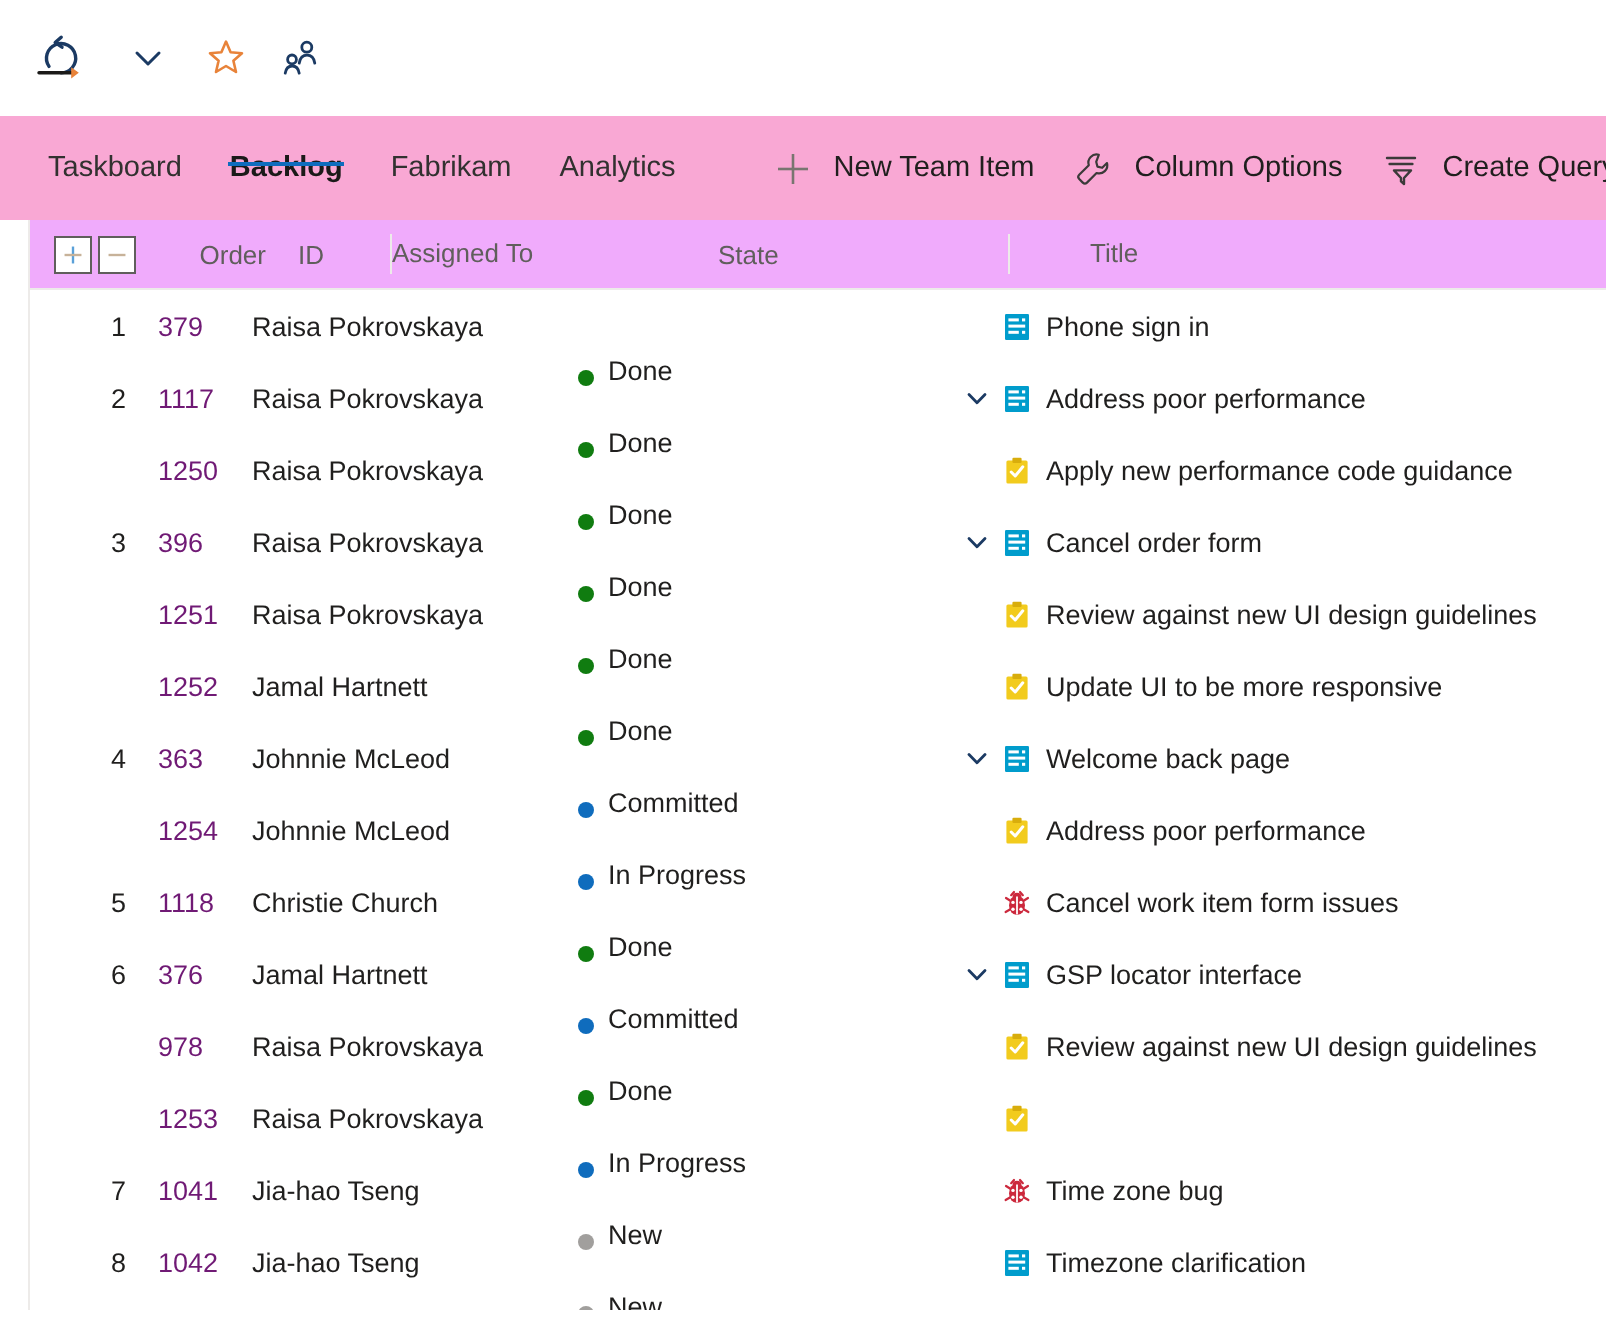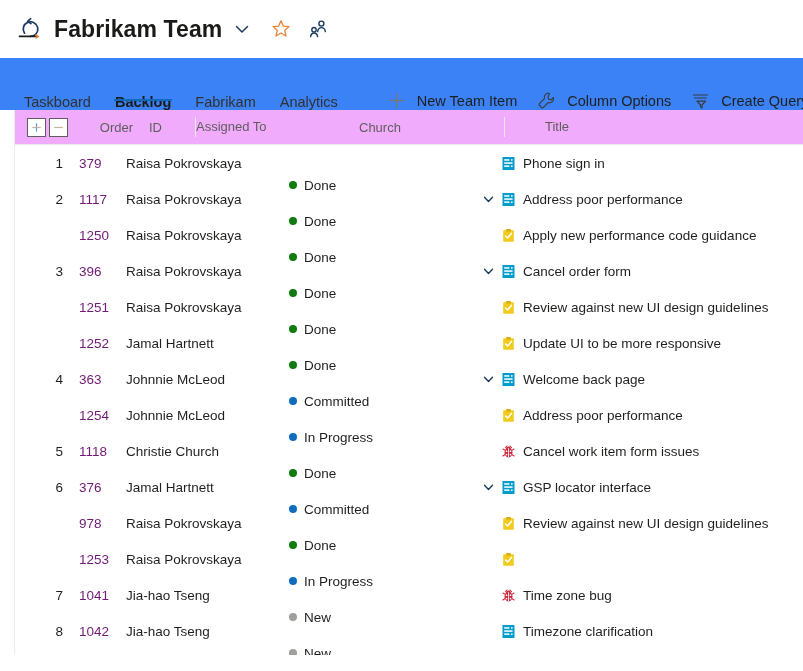--- a/index.html
+++ b/index.html
@@ -61,22 +61,22 @@
     height: 20px;
     flex: 0 0 20px;
     display: block;
     cursor: pointer;
   }
 
   
   .cmdbar {
     height: 52px;
     display: flex;
-    align-items: flex-end;
-    background: #3b82f6;
+    align-items: center;
+    background: #f9a8d4;
     padding-left: 12px;
   }
   .tabs {
     display: flex;
     align-items: stretch;
   }
   .tab {
     display: flex;
     align-items: center;
     padding: 0 12px;
@@ -182,21 +182,21 @@
     color: #201f1e;
     cursor: default;
   }
   .row .col-assign,
   .row .col-title { border-left: 1px solid transparent; }
   .row .col-order { color: #201f1e; }
   .row .col-id    { color: #701a75; }
 
   .state-cell {
     display: flex;
-    align-items: center;
+    align-items: flex-end;
     margin-top: 44px;
   }
   .dot {
     width: 8px;
     height: 8px;
     border-radius: 50%;
     margin-right: 7px;
     flex: 0 0 8px;
     display: block;
   }
@@ -234,21 +234,20 @@
 <body>
 
 <div class="page-head">
   <svg class="sprint-icon" viewBox="0 0 26 26">
     <path d="M6.5 17.2a7.3 7.3 0 1 1 6.0 3.2" fill="none" stroke="#1b3a63" stroke-width="1.7" stroke-linecap="round"></path>
     <path d="M12.6 2.6 L9.6 5.3 L13.0 7.6" fill="none" stroke="#1b3a63" stroke-width="1.7" stroke-linecap="round" stroke-linejoin="round"></path>
     <line x1="1.5" y1="20.4" x2="19.5" y2="20.4" stroke="#1b1a19" stroke-width="1.7" stroke-linecap="round"></line>
     <path d="M17.6 17.6 L21.4 20.4 L17.6 23.2 Z" fill="#e8833a"></path>
   </svg>
 
-  <div class="page-title">Fabrikam Team</div>
 
   <svg class="title-chevron" viewBox="0 0 18 18">
     <path d="M3.5 6.5 L9 12 L14.5 6.5" fill="none" stroke="#1b3a63" stroke-width="1.5" stroke-linecap="round" stroke-linejoin="round"></path>
   </svg>
 
   <svg class="star-btn" viewBox="0 0 20 20">
     <path d="M10 1.8 L12.3 7.1 L18.0 7.6 L13.7 11.4 L15.0 17.0 L10 14.0 L5.0 17.0 L6.3 11.4 L2.0 7.6 L7.7 7.1 Z" fill="none" stroke="#e8833a" stroke-width="1.3" stroke-linejoin="round"></path>
   </svg>
 
   <svg class="people-btn" viewBox="0 0 20 20">
@@ -316,21 +315,21 @@
       </button>
       <button class="sq-btn" title="Collapse all">
         <svg viewBox="0 0 13 13" width="11" height="11">
           <line x1="1.5" y1="6.5" x2="11.5" y2="6.5" stroke="#c7b299" stroke-width="1.4"></line>
         </svg>
       </button>
     </div>
     <div class="col-order">Order</div>
     <div class="col-id">ID</div>
     <div class="col-assign">Assigned To</div>
-    <div class="col-state">Church</div>
+    <div class="col-state">State</div>
     <div class="col-title">Title</div>
   </div>
 
   <div class="grid-body" id="grid-body">
       <div class="row">
         <div class="col-order">1</div>
         <div class="col-id">379</div>
         <div class="col-assign">Raisa Pokrovskaya</div>
         <div class="col-state">
           <div class="state-cell">

